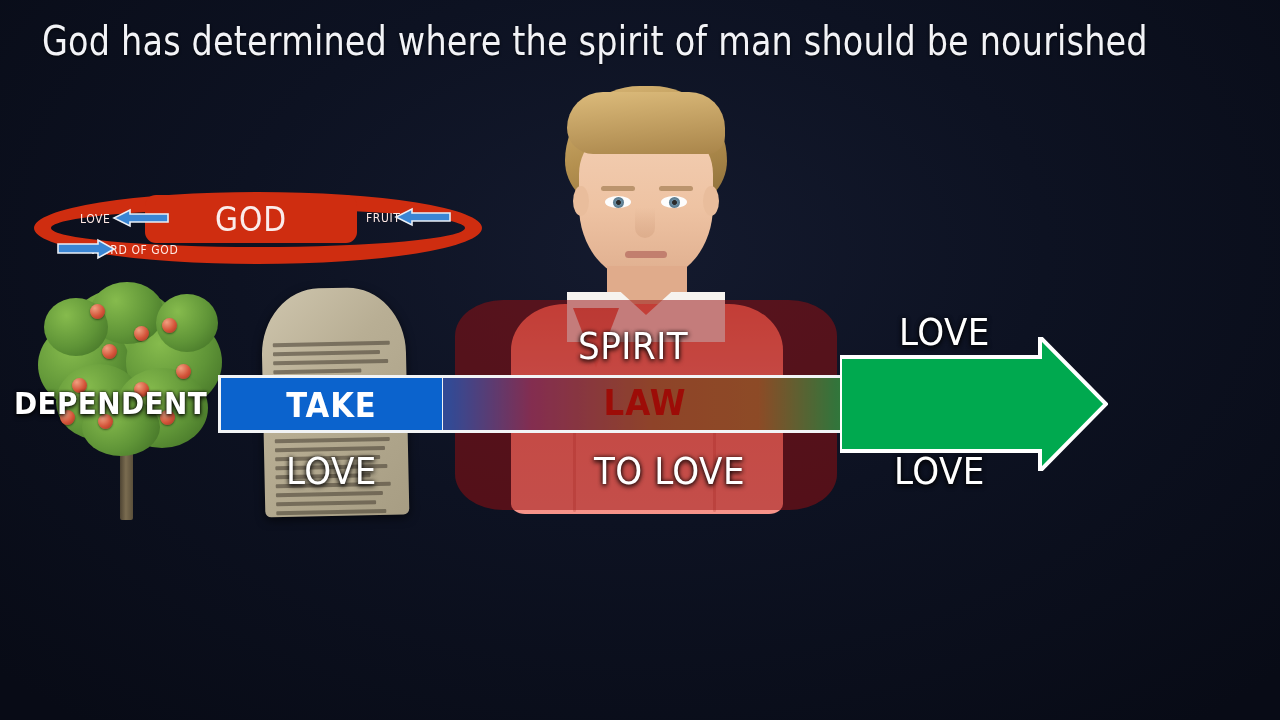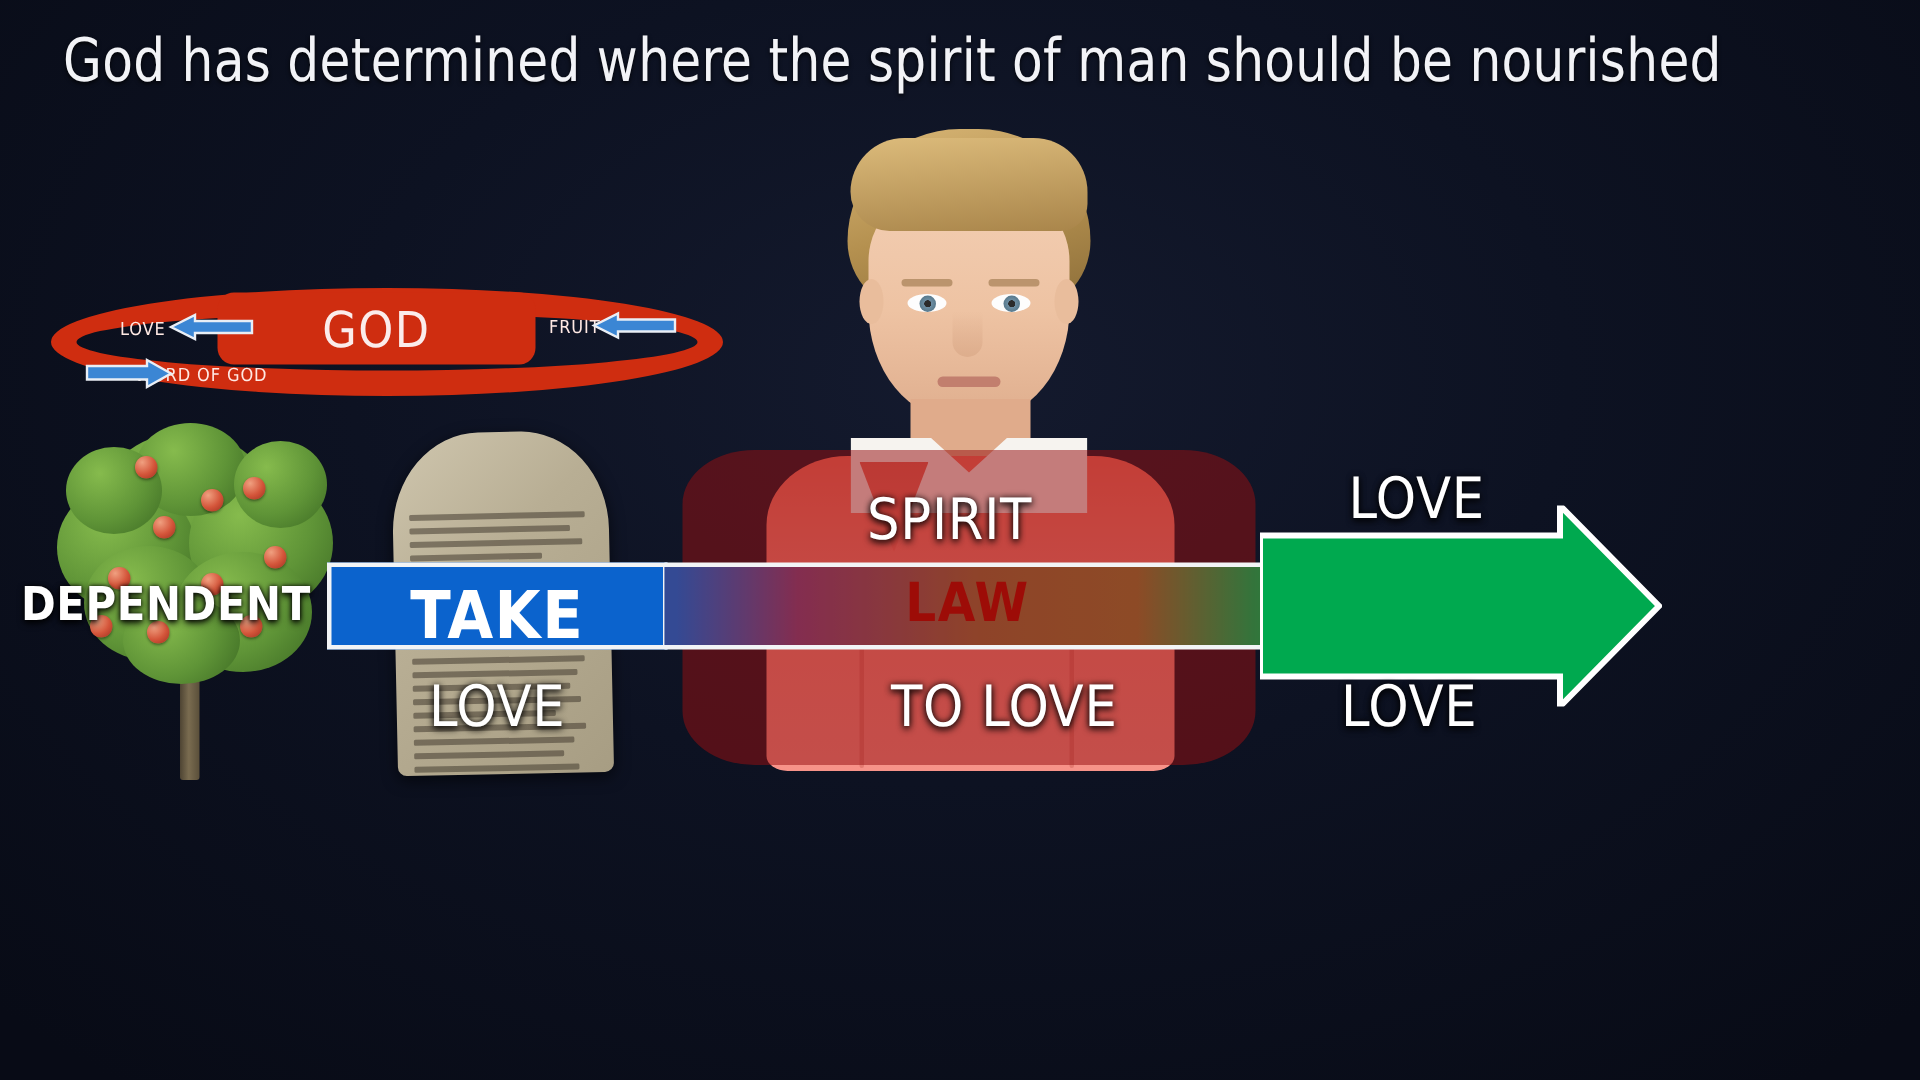--- a/index.html
+++ b/index.html
@@ -231,21 +231,21 @@
     border-radius: 48px / 36px;
   }
   
   #bar-blue {
     position: absolute; left: 218px; top: 375px; width: 227px; height: 58px;
     background: #0b63cd; border: 3px solid #f2f4f6; box-sizing: border-box;
   }
   #bar-blue span {
     position: absolute; left: 0; right: 0; top: 7px; text-align: center;
     color: #fff; font-family: "DejaVu Sans Condensed","Liberation Sans Narrow","Liberation Sans",sans-serif;
-    font-size: 44px; font-weight: bold; letter-spacing: 1px;
+    font-size: 34px; font-weight: bold; letter-spacing: 1px;
   }
   #bar-mid {
     position: absolute; left: 443px; top: 375px; width: 404px; height: 58px;
     background: linear-gradient(90deg, #0b63cd 0%, #0b63cd 2%, #7c3a6b 22%, #8c5a34 52%, #8a6430 78%, #0b9f4e 97%, #00a94f 100%);
     border-top: 3px solid #f2f4f6; border-bottom: 3px solid #f2f4f6; box-sizing: border-box;
   }
   #bar-mid-tint {
     position: absolute; inset: 0;
     background: rgba(150,16,18,.30);
   }

